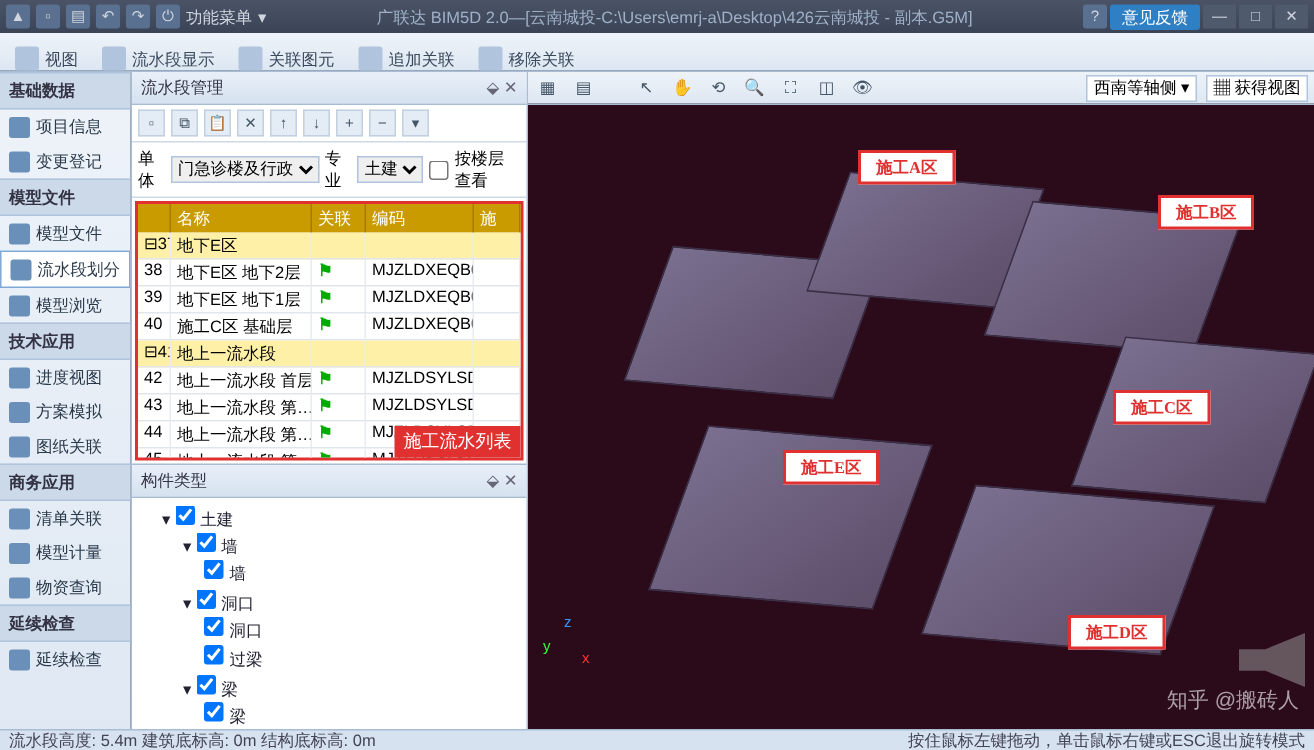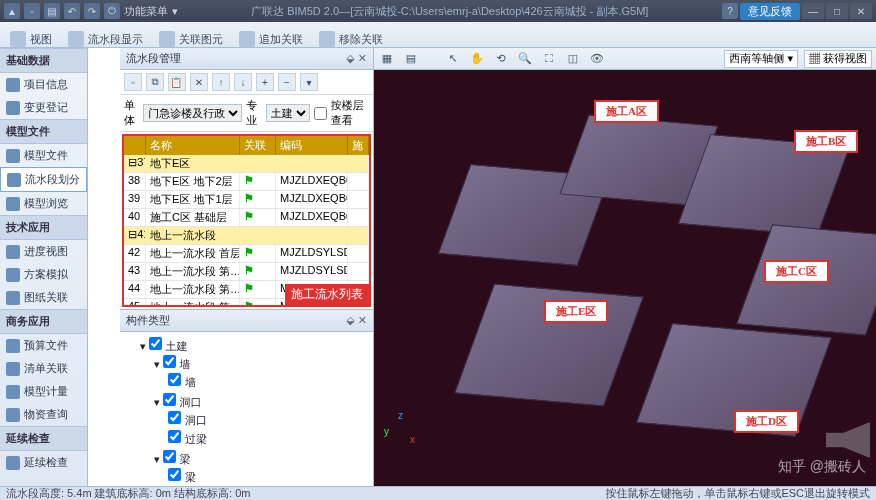--- a/index.html
+++ b/index.html
@@ -13,21 +13,21 @@
 .titlebar .win-btn { width:22px; height:16px; background:#4f5a6d; display:inline-flex; align-items:center; justify-content:center; color:#cfd6e0; font-size:10px;}
 .ribbon { height: 26px; background: linear-gradient(#eef3f9,#dde7f2); border-bottom: 1px solid #a8bcd4; display:flex; align-items:flex-end; padding:0 6px; gap:8px; }
 .ribbon .rb-item { display:flex; align-items:center; gap:4px; color:#3a4a5c; padding:0 4px; }
 .ribbon .rb-icon { width:16px; height:16px; background:#b0c4de; border-radius:2px; display:inline-block;}
 .main { display:flex; height: 438px; }
 .leftnav { width: 88px; background: linear-gradient(#eef3f9,#dfe8f3); border-right:1px solid #a8bcd4; overflow:hidden;}
 .nav-section { padding: 4px 6px; font-weight:bold; color:#334; background:#cbd9e8; border-top:1px solid #b0c4de; border-bottom:1px solid #b0c4de;}
 .nav-item { display:flex; align-items:center; gap:4px; padding:4px 6px; color:#2a3a4a; cursor:pointer;}
 .nav-item.active { background:#ffffff; border:1px solid #7fa8d6; }
 .nav-item .ni-icon { width:14px; height:14px; background:#6a8fb8; display:inline-block; border-radius:2px;}
-.middle { width: 286px; background:#ffffff; border-right:1px solid #a8bcd4; display:flex; flex-direction:column;padding-left:32px;}
+.middle { width: 264px; background:#ffffff; border-right:1px solid #a8bcd4; display:flex; flex-direction:column;}
 .panel-title { background:linear-gradient(#e8eff8,#d6e2f0); padding:3px 6px; border-bottom:1px solid #a8bcd4; color:#334; display:flex; align-items:center; justify-content:space-between;}
 .panel-title .close-x { color:#667; font-size:11px;}
 .toolbar-row { display:flex; align-items:center; gap:4px; padding:3px 4px; border-bottom:1px solid #d0dae6;}
 .tb-btn { width:18px; height:18px; background:#e4ecf5; border:1px solid #c2d0e0; display:inline-flex; align-items:center; justify-content:center; font-size:10px; color:#456;}
 .filter-row { display:flex; align-items:center; gap:4px; padding:3px 4px; border-bottom:1px solid #d0dae6; font-size:11px;}
 .filter-row select { font-size:11px; border:1px solid #b0c4de; height:18px;}
 .filter-row input[type=checkbox]{ vertical-align:middle;}
 .table-wrap { border:2px solid #e03030; margin:2px; }
 .table-header { display:flex; background:#c99b00; color:#fff; font-size:11px;}
 .table-header div { padding:2px 4px; border-right:1px solid #a87a00;}
@@ -137,24 +137,20 @@
         <span class="ni-icon"></span>
         <span>方案模拟</span>
       </div>
     <div class="nav-item">
         <span class="ni-icon"></span>
         <span>图纸关联</span>
       </div>
     <div class="nav-section">商务应用</div>
     <div class="nav-item">
         <span class="ni-icon"></span>
-        <span>预算文件</span>
-      </div>
-    <div class="nav-item">
-        <span class="ni-icon"></span>
         <span>清单关联</span>
       </div>
     <div class="nav-item">
         <span class="ni-icon"></span>
         <span>模型计量</span>
       </div>
     <div class="nav-item">
         <span class="ni-icon"></span>
         <span>物资查询</span>
       </div>

